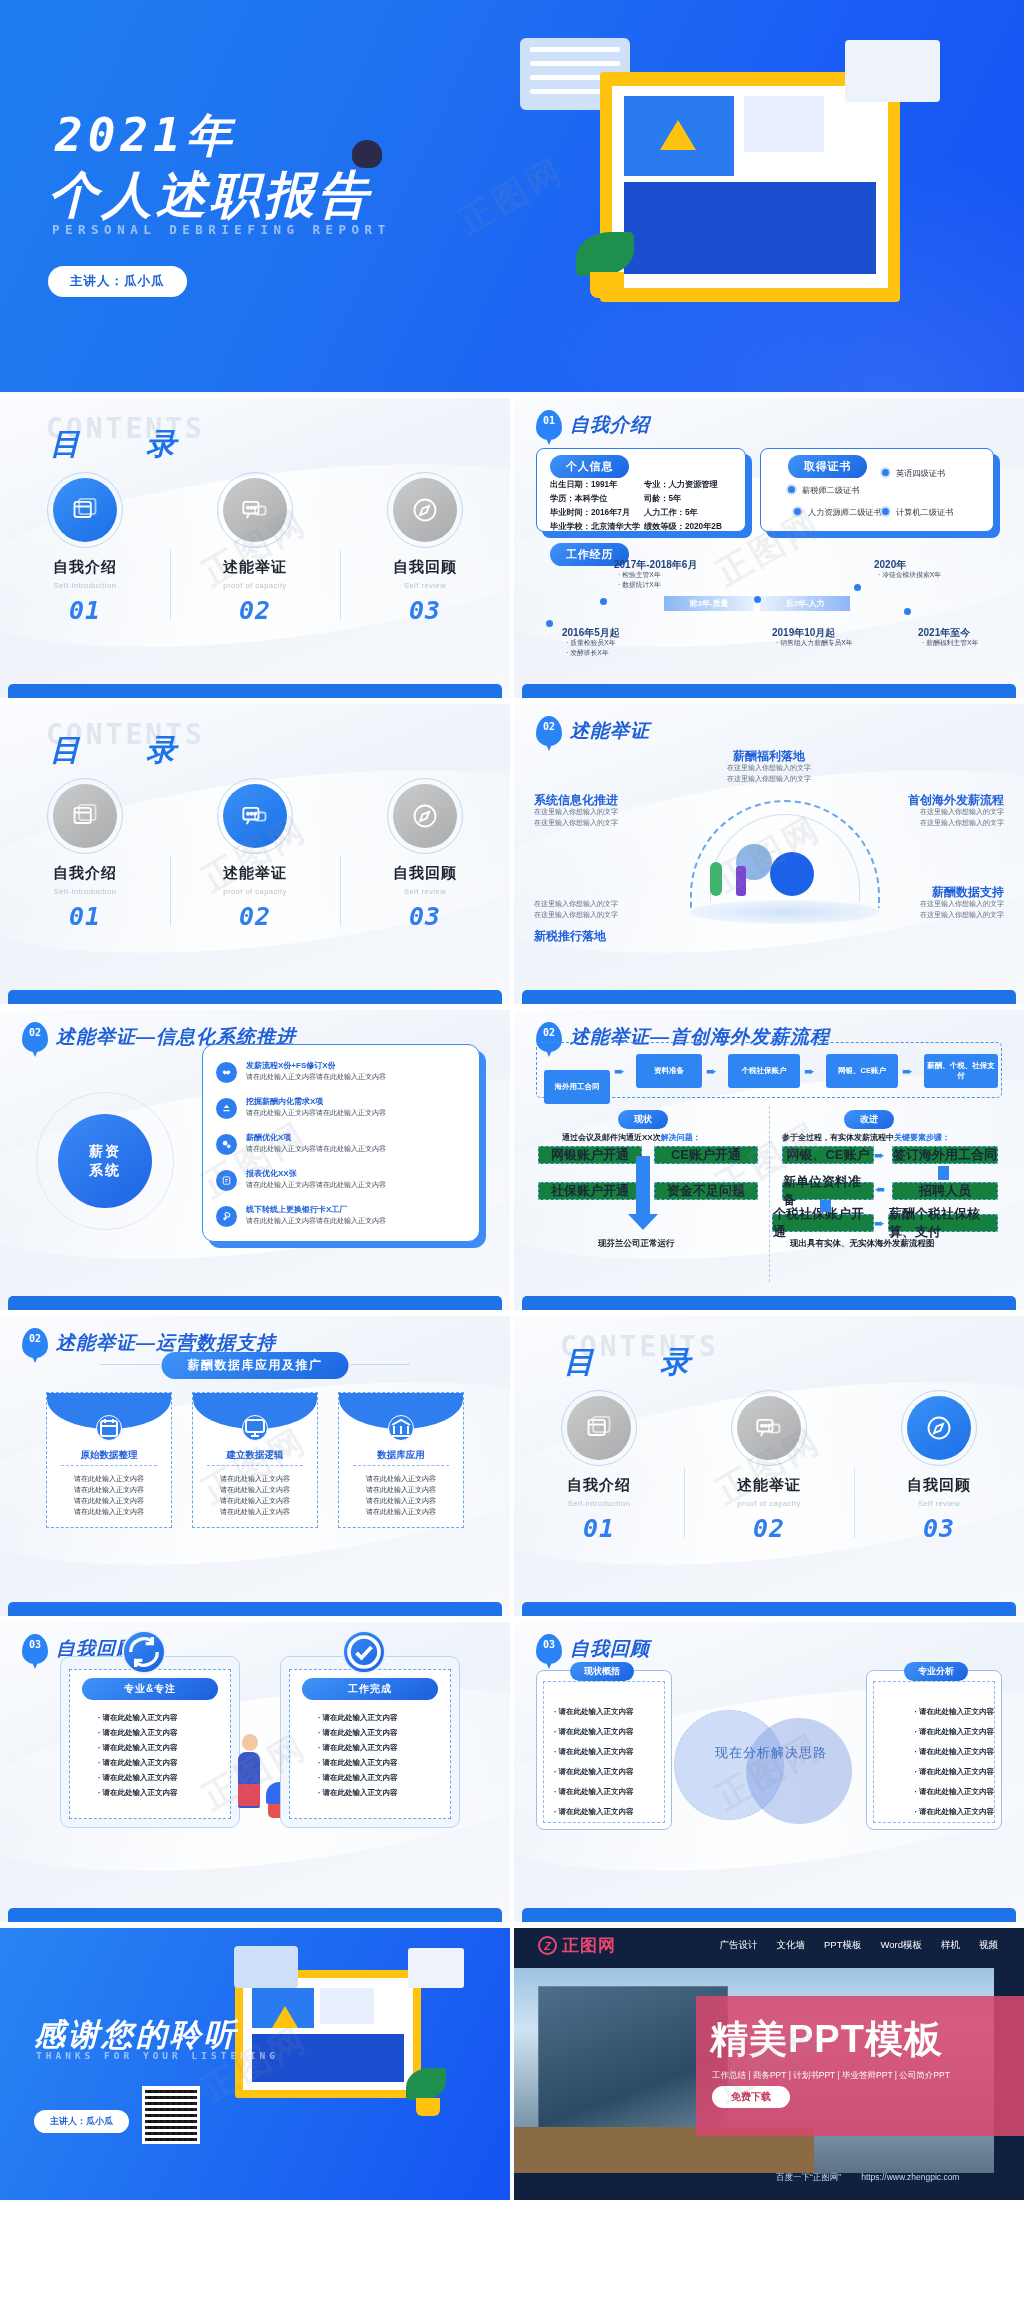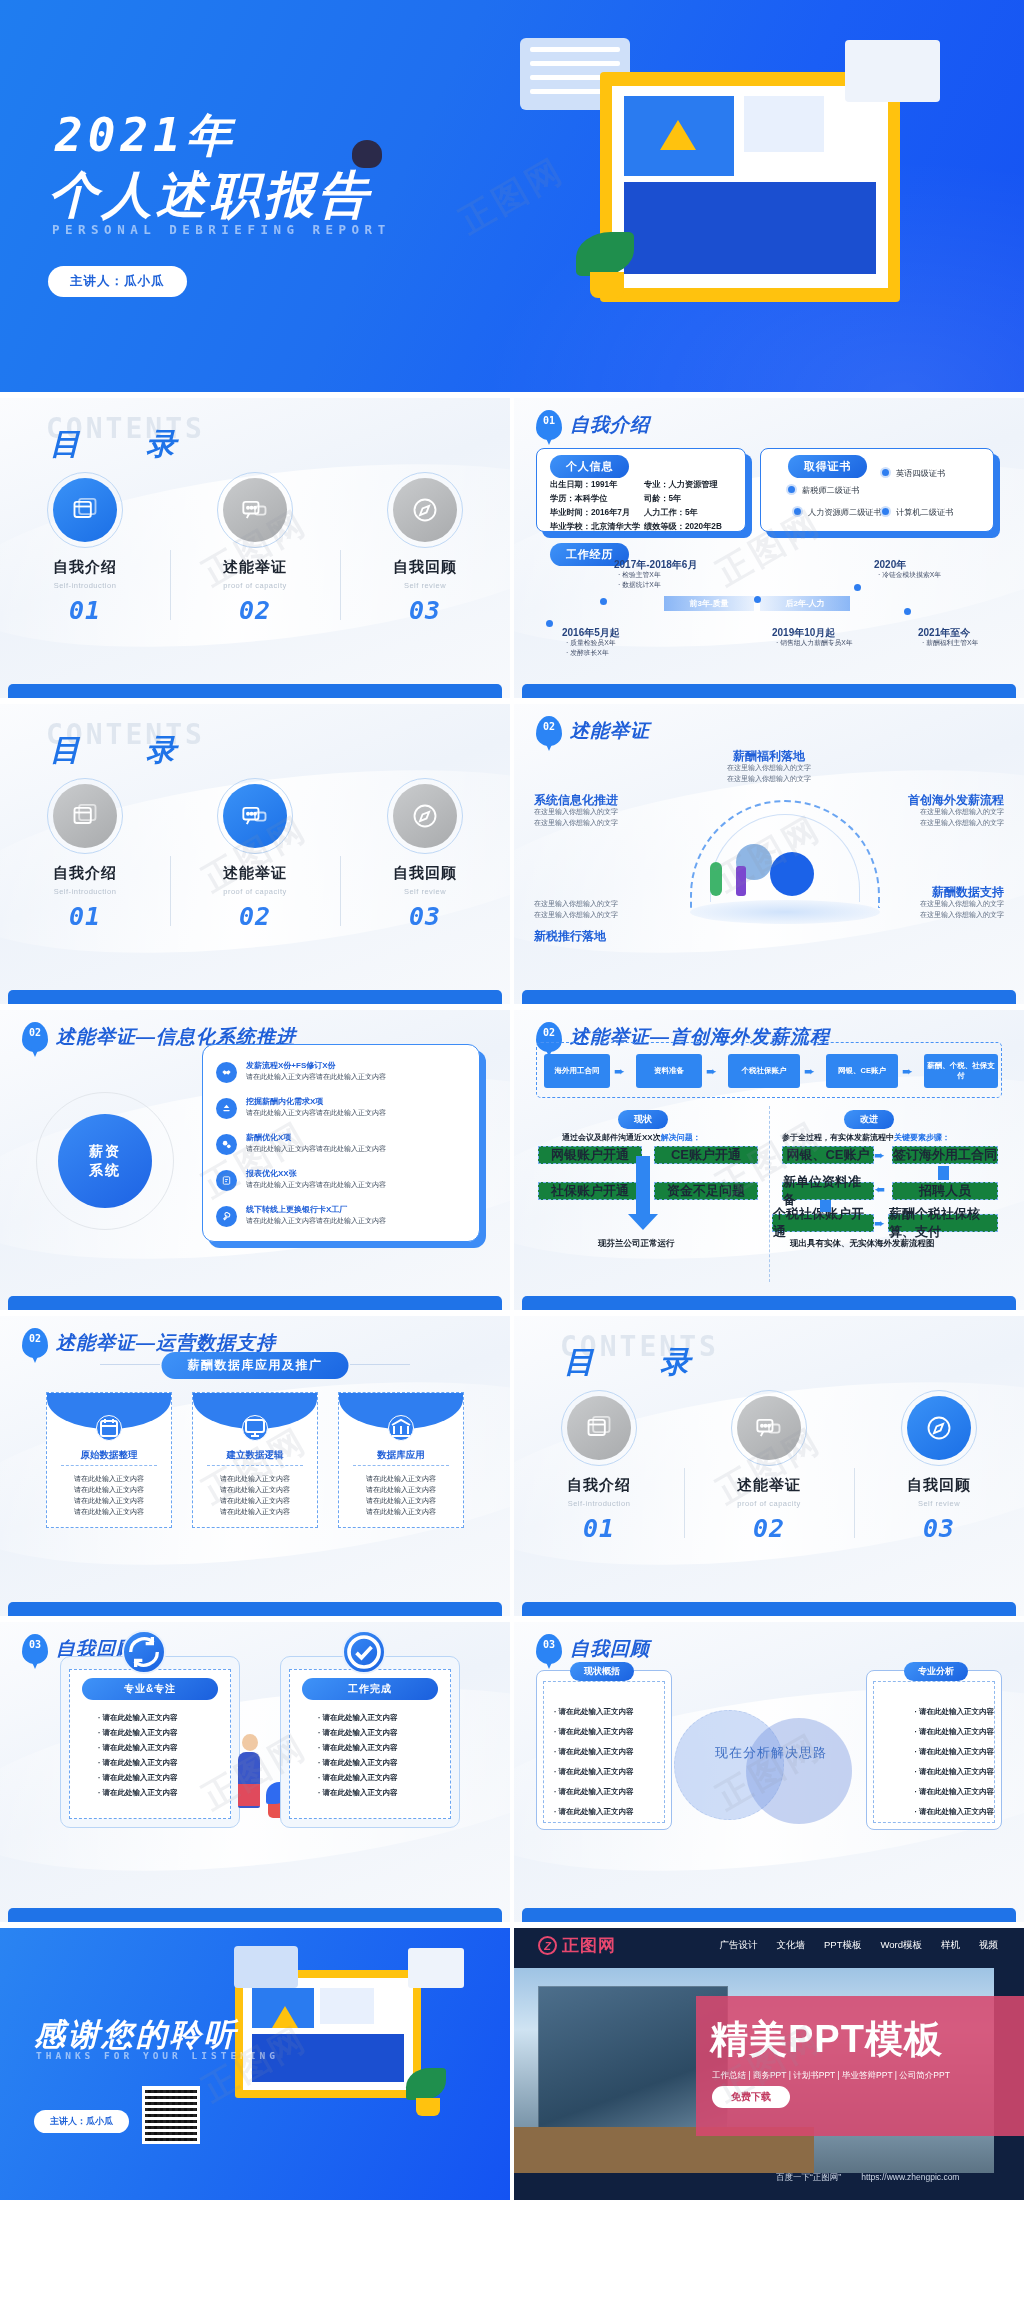--- a/index.html
+++ b/index.html
@@ -554,21 +554,21 @@
 
     <div class="slide half">
       <div class="lightbg"></div>
         <div class="swoosh"></div>
       <div class="pin">
           <span>02</span>
         </div>
       <div class="sec-title">述能举证—首创海外发薪流程</div>
 
       <div class="flowbox"></div>
-      <div class="fbtn" style="left:30px;top:44px;width:66px;height:34px;">海外用工合同</div>
+      <div class="fbtn" style="left:30px;top:60px;width:66px;height:34px;">海外用工合同</div>
       <div class="farr" style="left:100px;top:54px;">➨</div>
       <div class="fbtn" style="left:122px;top:44px;width:66px;height:34px;">资料准备</div>
       <div class="farr" style="left:192px;top:54px;">➨</div>
       <div class="fbtn" style="left:214px;top:44px;width:72px;height:34px;">个税社保账户</div>
       <div class="farr" style="left:290px;top:54px;">➨</div>
       <div class="fbtn" style="left:312px;top:44px;width:72px;height:34px;">网银、CE账户</div>
       <div class="farr" style="left:388px;top:54px;">➨</div>
       <div class="fbtn" style="left:410px;top:44px;width:74px;height:34px;">薪酬、个税、社保支付</div>
 
       <div class="divider-v"></div>

